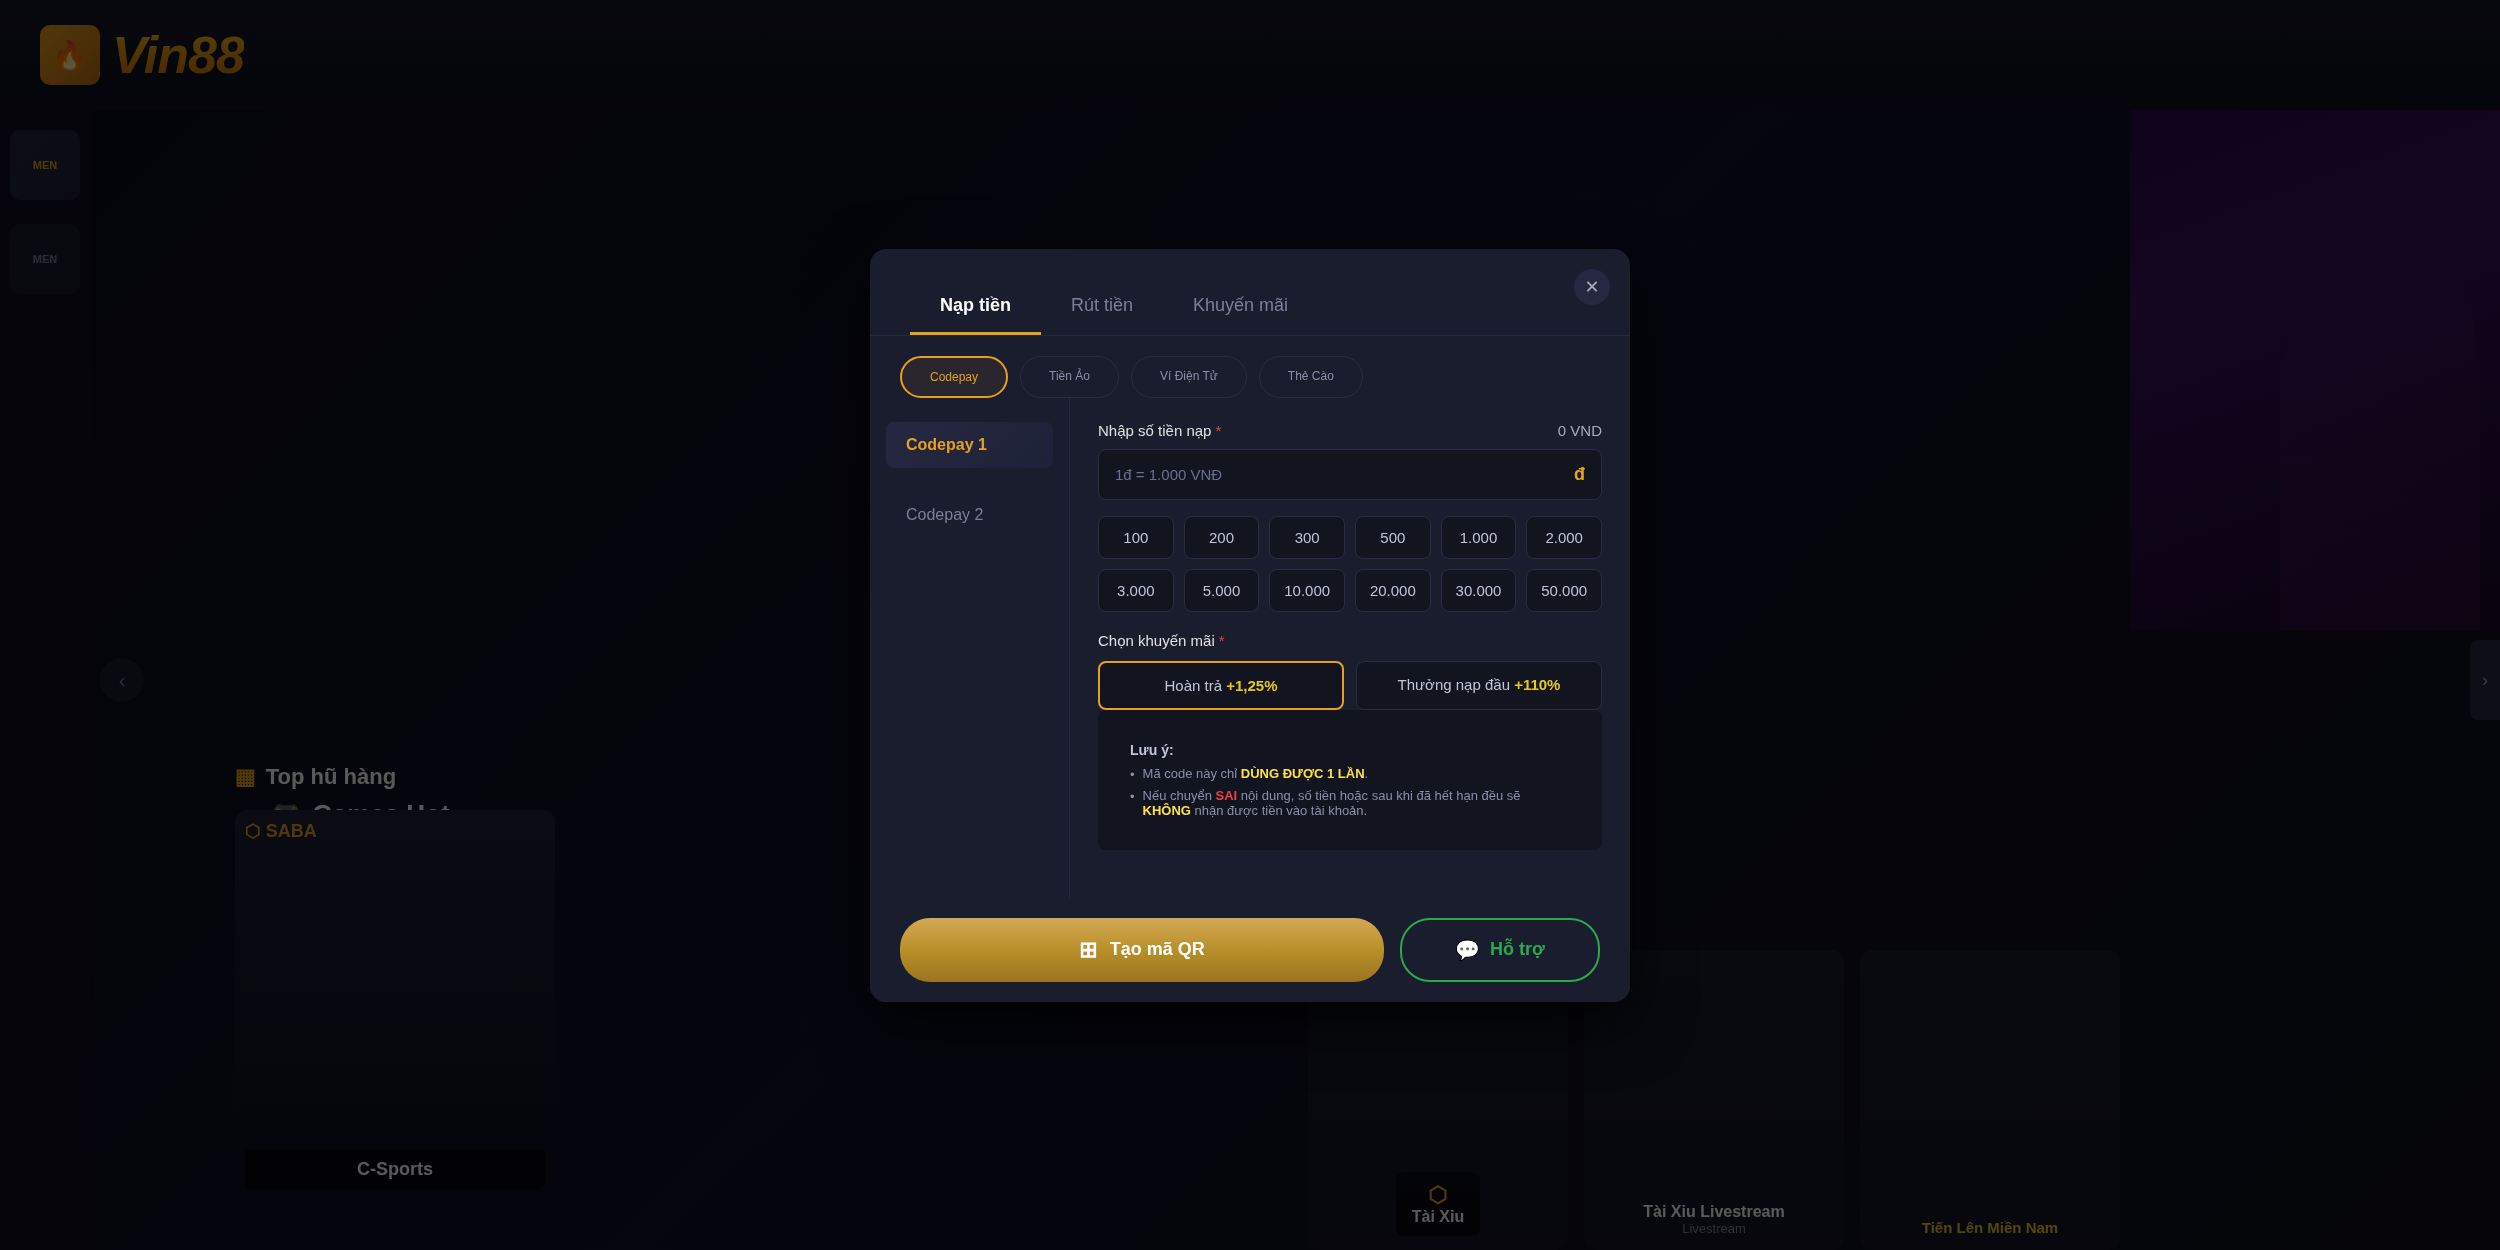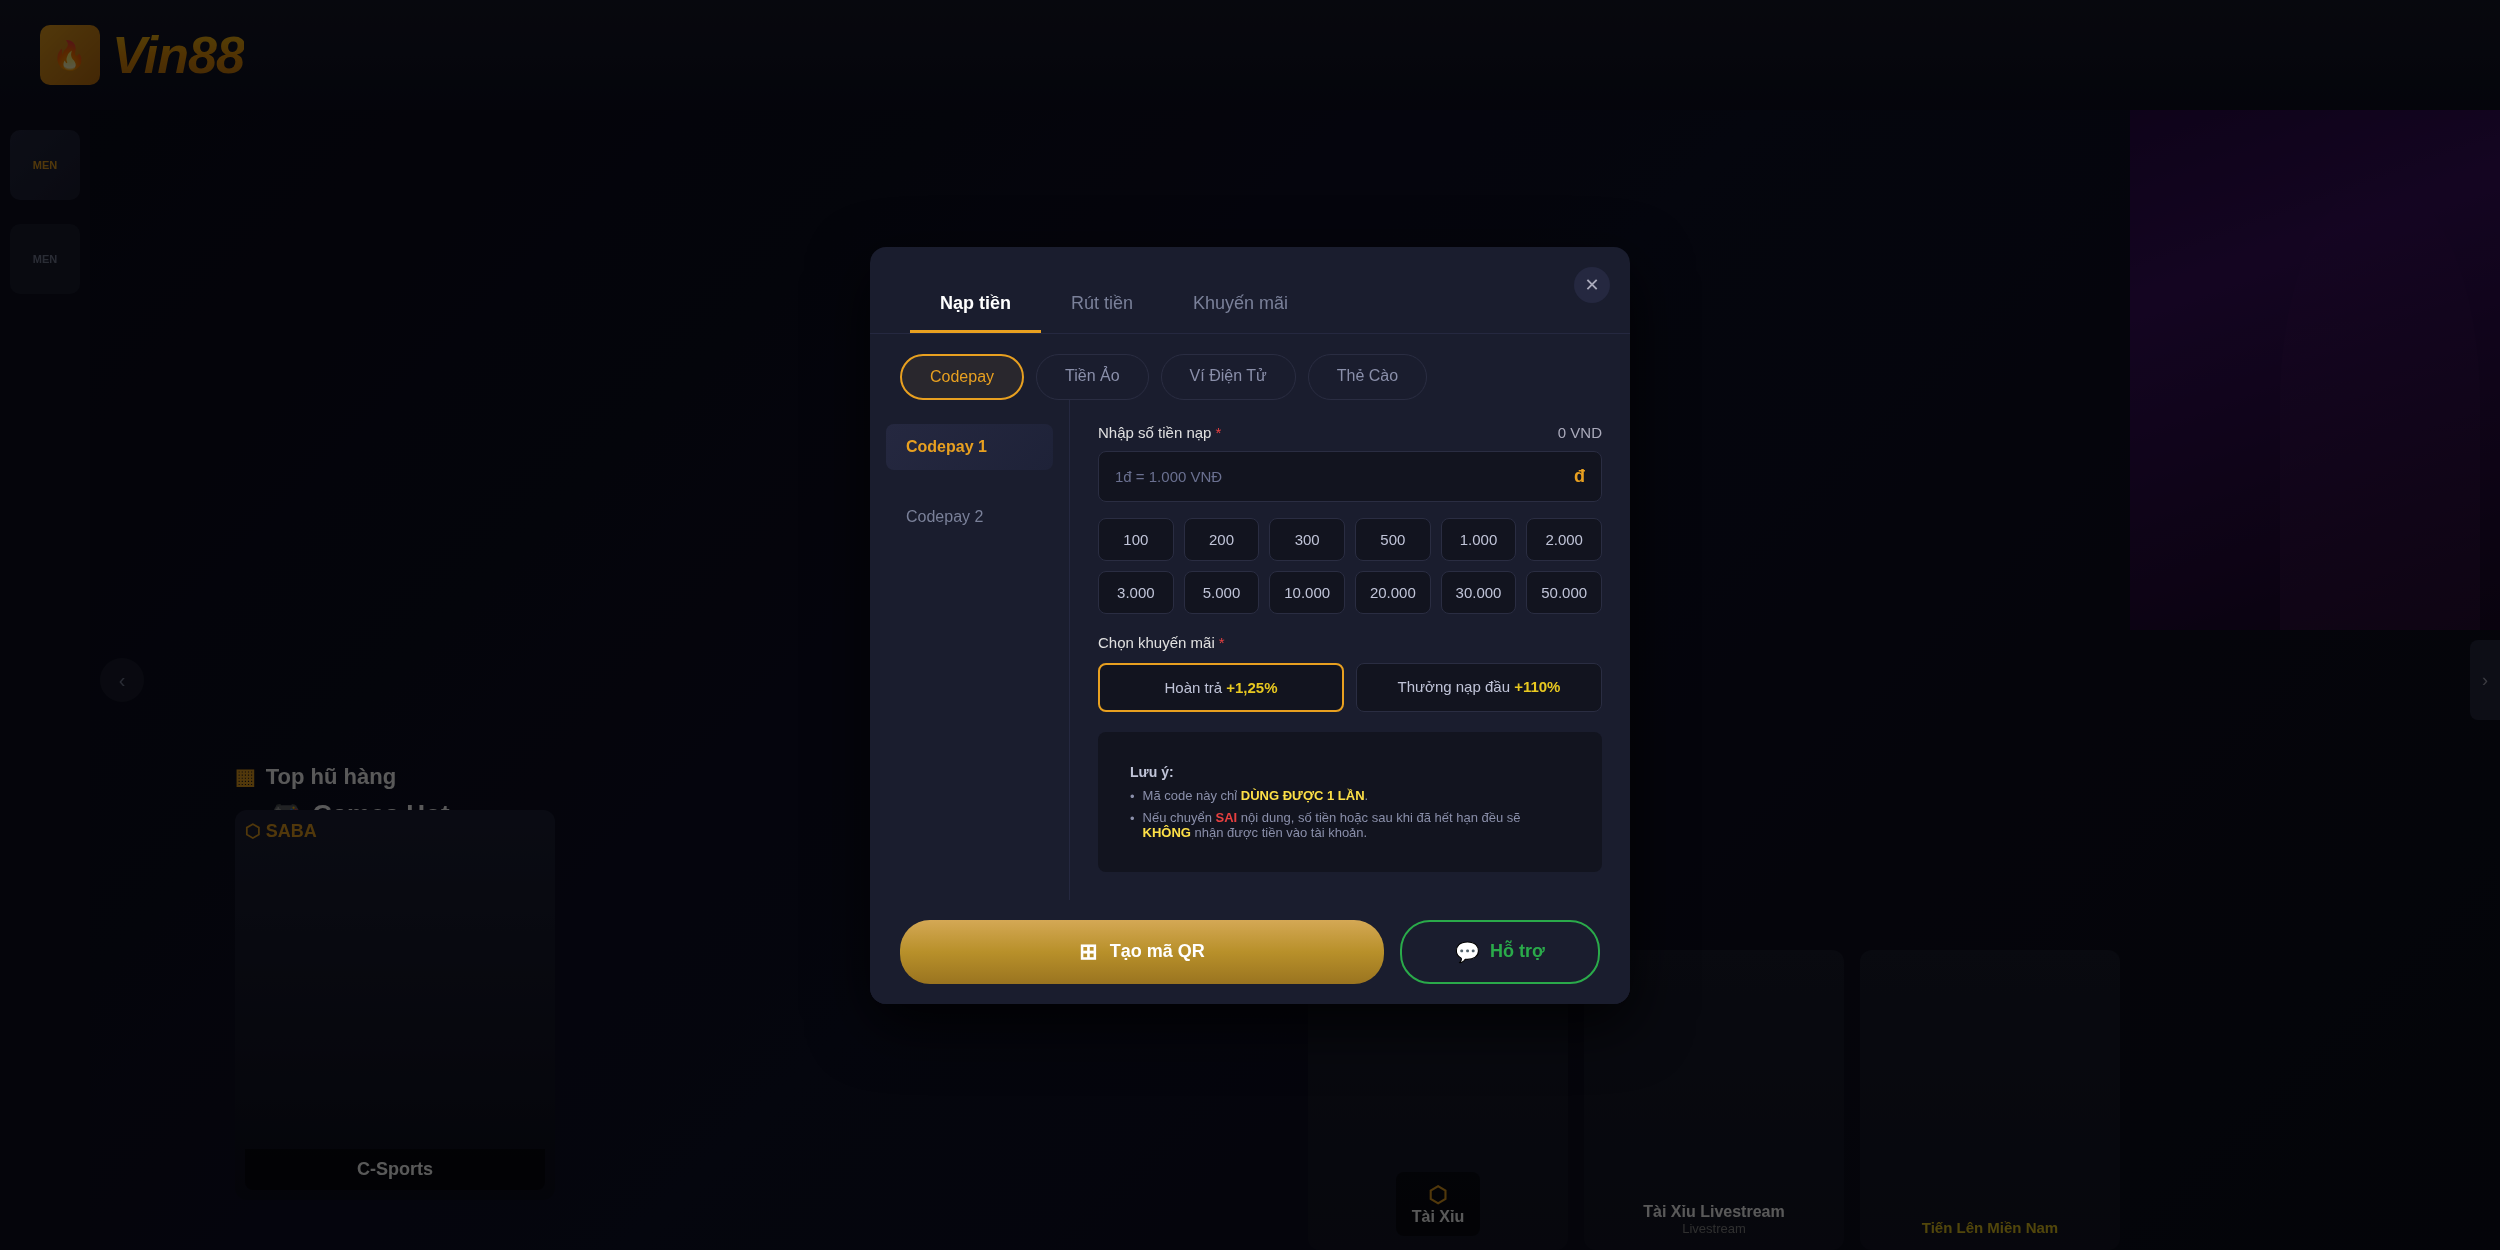--- a/index.html
+++ b/index.html
@@ -273,21 +273,20 @@
 
     .promo-label .required {
       color: #e84040;
       margin-left: 4px;
     }
 
     .promo-options {
       display: grid;
       grid-template-columns: 1fr 1fr;
       gap: 12px;
-      margin-bottom: 20px;
     }
 
     .promo-option {
       background: #12141f;
       border: 1px solid #2a2d42;
       border-radius: 8px;
       padding: 14px 16px;
       color: #c0c4d8;
       font-size: 15px;
       text-align: center;
@@ -396,21 +395,21 @@
       gap: 12px;
       padding: 20px 30px 0;
       flex-wrap: wrap;
     }
 
     .payment-type-tab {
       padding: 12px 28px;
       border-radius: 24px;
       border: 1.5px solid #2a2d42;
       color: #8a8faa;
-      font-size: 16px;
+      font-size: 12px;
       cursor: pointer;
       background: transparent;
     }
 
     .payment-type-tab.active {
       border: 2px solid #e8a020;
       color: #e8a020;
       background: rgba(232, 160, 32, 0.08);
     }
 

